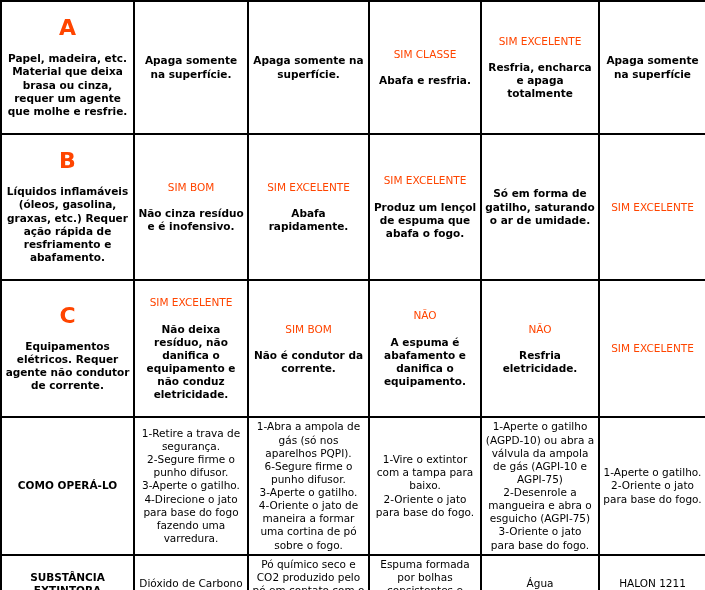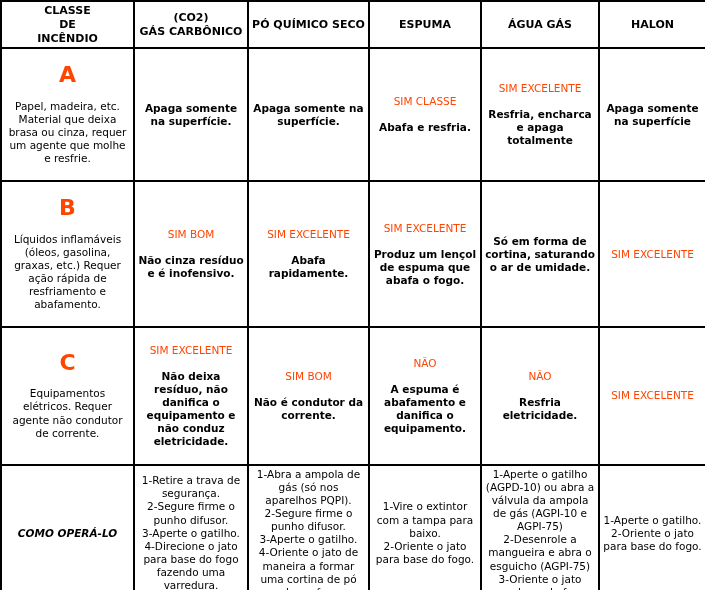--- a/index.html
+++ b/index.html
@@ -28,60 +28,48 @@
   }
   .letter {
     display: block;
     font-size: 22px;
     font-weight: bold;
     color: #FF4500;
     line-height: 1.0;
   }
   .class-desc {
     display: block;
-    font-weight: normal;
+    font-weight: bold;
   }
   .verdict {
     display: block;
     color: #FF4500;
   }
   .detail { display: block; font-weight: bold; }
   .row-title {
     font-weight: bold;
     color: #FF4500;
     font-size: 11px;
-    font-style: italic;
   }
   .steps-cell { text-align: left; }
 </style>
 </head>
 <body>
 
 <table class="fire-table">
   <colgroup>
     <col style="width:133px">
     <col style="width:114px">
     <col style="width:121px">
     <col style="width:112px">
     <col style="width:118px">
     <col style="width:107px">
   </colgroup>
 
   <tbody>
-      <tr style="height:45px">
-    <th>CLASSE
-DE
-INCÊNDIO</th>
-    <th>(CO2)
-GÁS CARBÔNICO</th>
-    <th>PÓ QUÍMICO SECO</th>
-    <th>ESPUMA</th>
-    <th>ÁGUA GÁS</th>
-    <th>HALON</th>
-  </tr>
 
   <tr style="height:83px">
     <td>
       <span class="letter">A</span>
       <span class="class-desc">Papel, madeira, etc. Material que deixa brasa ou cinza, requer um agente que molhe e resfrie.</span>
     </td>
     <td>
       <span class="detail">Apaga somente na superfície.</span>
     </td>
     <td>
@@ -111,21 +99,21 @@
     </td>
     <td>
       <span class="verdict">SIM EXCELENTE</span>
       <span class="detail">Abafa rapidamente.</span>
     </td>
     <td>
       <span class="verdict">SIM EXCELENTE</span>
       <span class="detail">Produz um lençol de espuma que abafa o fogo.</span>
     </td>
     <td>
-      <span class="detail">Só em forma de cortina, saturando o ar de umidade.</span>
+      <span class="detail">Só em forma de gatilho, saturando o ar de umidade.</span>
     </td>
     <td>
       <span class="verdict">SIM EXCELENTE</span>
     </td>
   </tr>
 
   <tr style="height:72px">
     <td>
       <span class="letter">C</span>
       <span class="class-desc">Equipamentos elétricos. Requer agente não condutor de corrente.</span>
@@ -151,21 +139,21 @@
     </td>
   </tr>
 
   <tr style="height:130px">
     <td class="row-title">COMO OPERÁ-LO</td>
     <td class="steps-cell">1-Retire a trava de segurança.
 2-Segure firme o punho difusor.
 3-Aperte o gatilho.
 4-Direcione o jato para base do fogo fazendo uma varredura.</td>
     <td class="steps-cell">1-Abra a ampola de gás (só nos aparelhos PQPI).
-2-Segure firme o punho difusor.
+6-Segure firme o punho difusor.
 3-Aperte o gatilho.
 4-Oriente o jato de maneira a formar uma cortina de pó sobre o fogo.</td>
     <td class="steps-cell">1-Vire o extintor com a tampa para baixo.
 2-Oriente o jato para base do fogo.</td>
     <td class="steps-cell">1-Aperte o gatilho (AGPD-10) ou abra a válvula da ampola de gás (AGPI-10 e AGPI-75)
 2-Desenrole a mangueira e abra o esguicho (AGPI-75)
 3-Oriente o jato para base do fogo.</td>
     <td class="steps-cell">1-Aperte o gatilho.
 2-Oriente o jato para base do fogo.</td>
   </tr>

